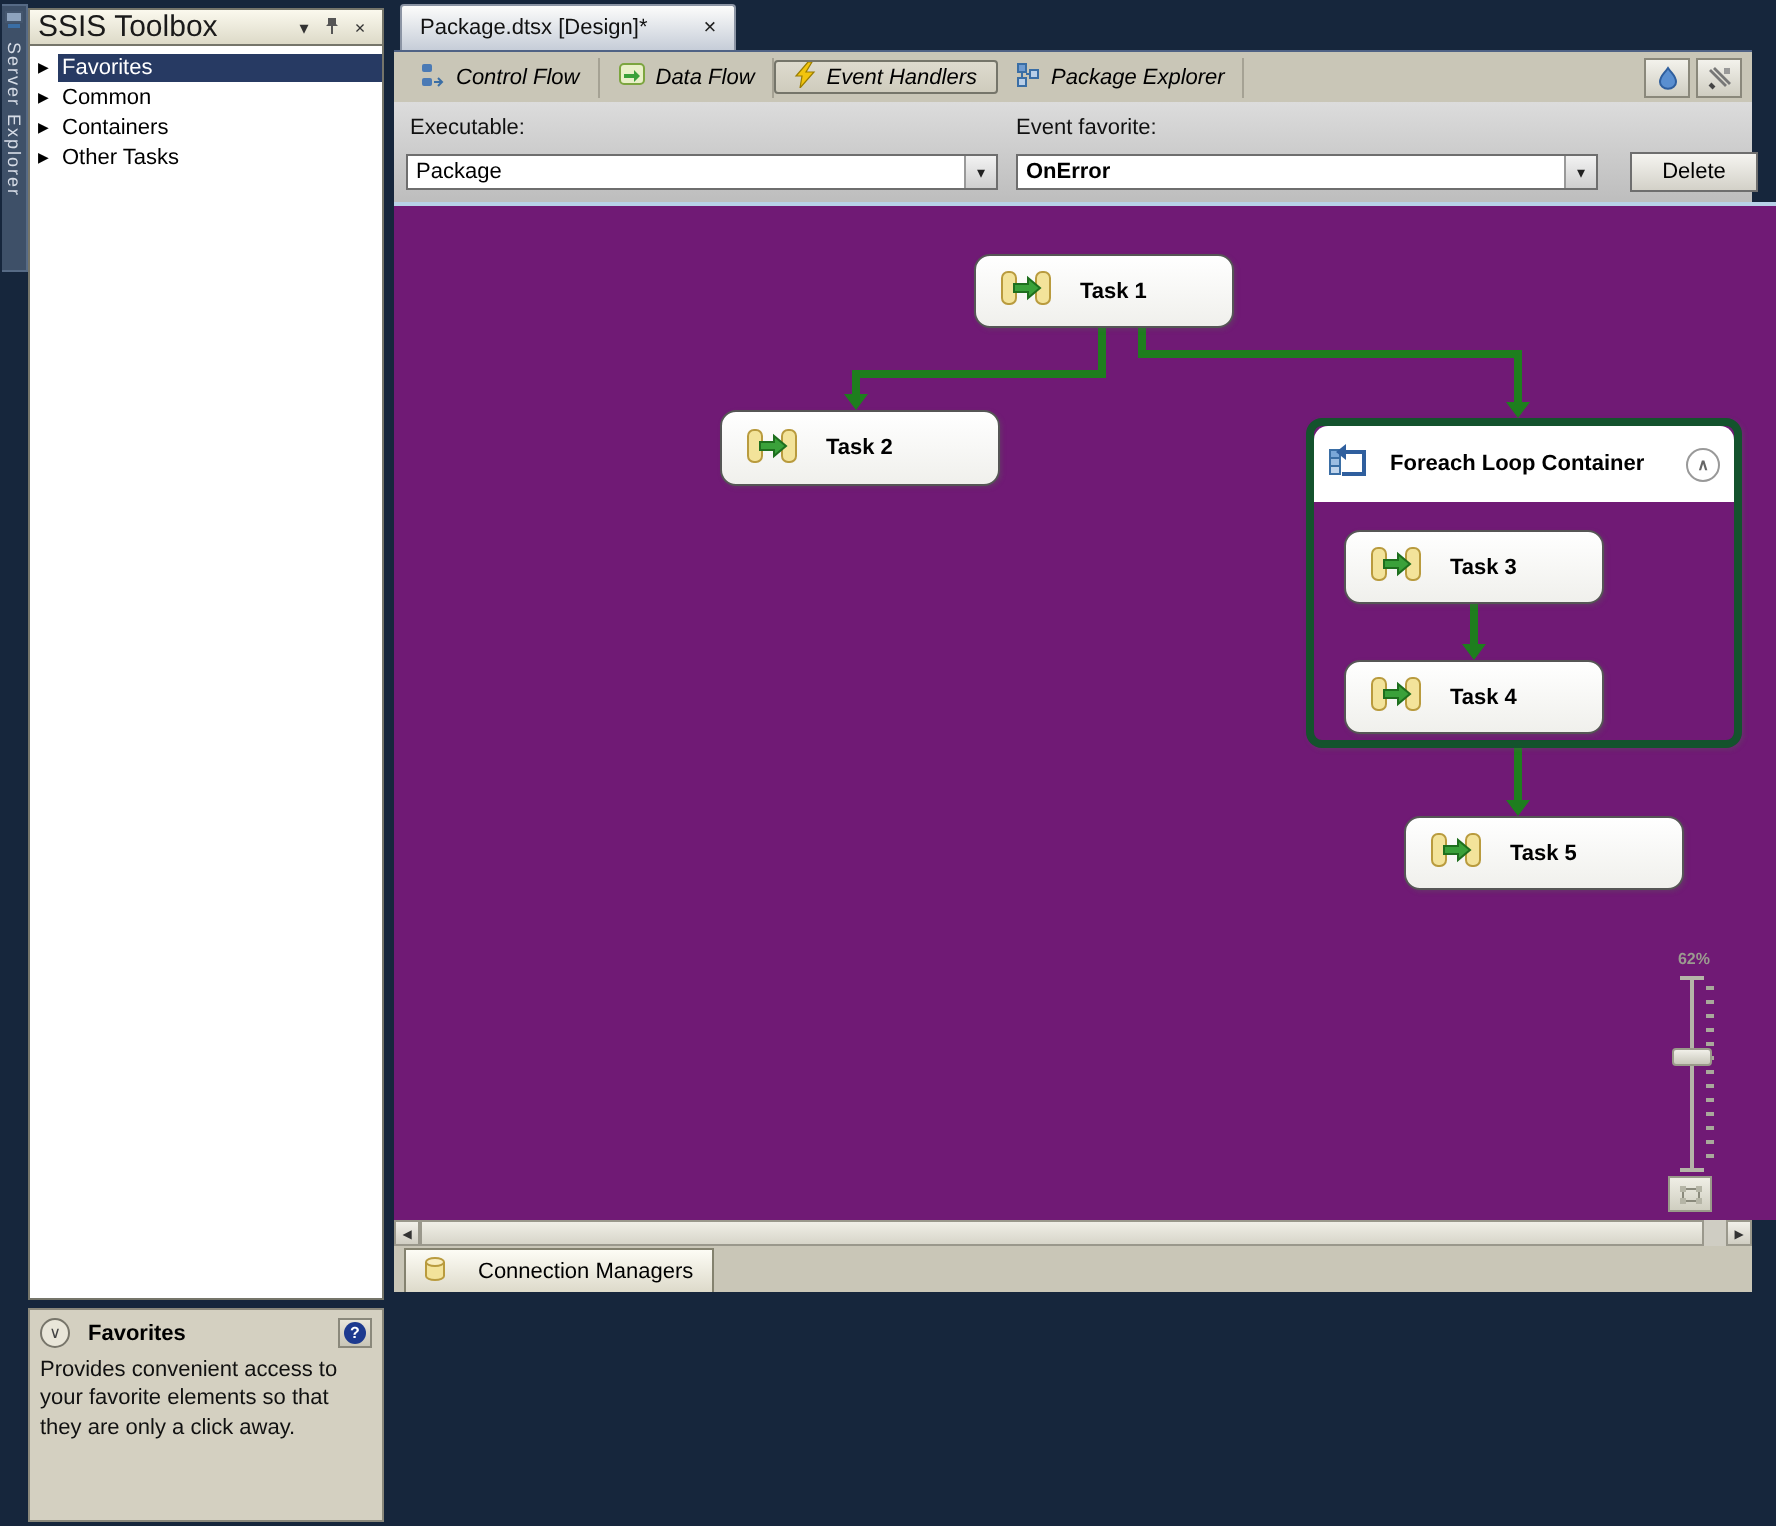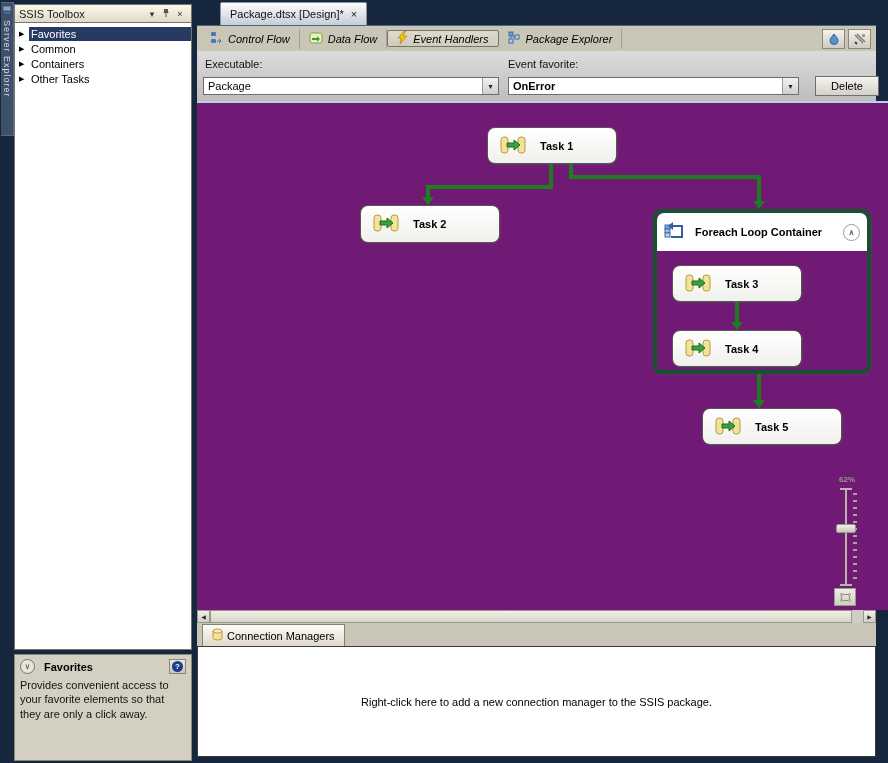--- a/index.html
+++ b/index.html
@@ -22,21 +22,21 @@
 
   
   .toolbox {
     position: absolute; left: 14px; top: 4px; width: 178px; height: 754px;
   }
   .tb-title {
     position: absolute; left: 0; top: 0; right: 0; height: 19px;
     background: linear-gradient(#fbf9ee, #ddDAc8);
     border: 1px solid #75756a; display: flex; align-items: center; padding: 0 4px;
   }
-  .tb-title .t { flex: 1; font-size: 11px; color: #1a1a1a; }
+  .tb-title .t { flex: 1; font-size: 15px; color: #1a1a1a; }
   .tb-title .ticon { width: 14px; text-align: center; font-size: 9px; color: #333; cursor: default; }
   .tb-body {
     position: absolute; left: 0; top: 19px; right: 0; height: 627px;
     background: #ffffff; border: 1px solid #75756a; border-top: none; padding-top: 3px;
   }
   .tb-item { display: flex; align-items: center; height: 15px; padding-left: 4px; }
   .tb-item .exp { width: 10px; font-size: 7px; color: #000; }
   .tb-item .tb-label { flex: 1; padding: 1px 2px; font-size: 11px; }
   .tb-item .tb-label.sel { background: #273a63; color: #fff; }
   .tb-desc {
@@ -58,21 +58,21 @@
     width: 11px; height: 11px; border-radius: 50%; background: #1d3a8f; color: #fff;
     font-size: 8px; font-weight: bold; display: flex; align-items: center; justify-content: center;
   }
   .tb-desc .body { font-size: 11px; line-height: 1.3; color: #111; }
 
   
   .doc-tab {
     position: absolute; left: 200px; top: 2px; height: 23px;
     background: linear-gradient(#fcfcfb, #c6cdd8);
     border: 1px solid #8b94a4; border-bottom: none; border-radius: 2px 2px 0 0;
-    display: flex; align-items: center; gap: 7px; padding: 0 9px; font-size: 11px; color: #111; margin-left: 20px;
+    display: flex; align-items: center; gap: 28px; padding: 0 9px; font-size: 11px; color: #111;
   }
   .doc-tab .x { font-size: 11px; color: #222; }
 
   
   .designer-strip {
     position: absolute; left: 197px; top: 25px; width: 679px; height: 26px;
     background: #c9c6b7; border-top: 1px solid #4f6285;
   }
   .d-tabs { display: flex; align-items: center; height: 100%; padding-left: 4px; font-style: italic; }
   .d-tab {
@@ -178,21 +178,21 @@
   .hs-thumb {
     position: absolute; left: 13px; top: 0; width: 642px; height: 13px;
     background: linear-gradient(#f0efe7, #d7d5c9); border: 1px solid #9a988c;
   }
 
   
   .cm-strip { position: absolute; left: 197px; top: 623px; width: 679px; height: 23px; background: #c9c6b7; }
   .cm-tab {
     position: absolute; left: 5px; top: 1px; height: 22px;
     background: linear-gradient(#fdfcf5, #ddDAca); border: 1px solid #84826f; border-bottom: none;
-    display: flex; align-items: center; gap: 4px; padding: 0 9px; font-size: 11px;
+    display: flex; align-items: center; gap: 16px; padding: 0 9px; font-size: 11px;
   }
   .cm-panel {
     position: absolute; left: 197px; top: 646px; width: 679px; height: 111px;
     background: #fff; border: 1px solid #3a3a3a;
     display: flex; align-items: center; justify-content: center; font-size: 11px; color: #000;
   }
 </style>
 </head>
 <body>
 
@@ -443,17 +443,14 @@
     <div class="cm-tab">
       <span>
         <svg width="11" height="13" viewBox="0 0 11 13">
             <path d="M1 3 v7 a4.5 2 0 0 0 9 0 v-7" fill="#f3e39a" stroke="#b99b3e"></path>
             <ellipse cx="5.5" cy="3" rx="4.5" ry="2" fill="#f8edc0" stroke="#b99b3e"></ellipse>
           </svg>
       </span>
       <span>Connection Managers</span>
     </div>
   </div>
-  <div class="cm-panel">
-    <span>Right-click here to add a new connection manager to the SSIS package.</span>
-  </div>
 
 </div>
 
 </body></html>

